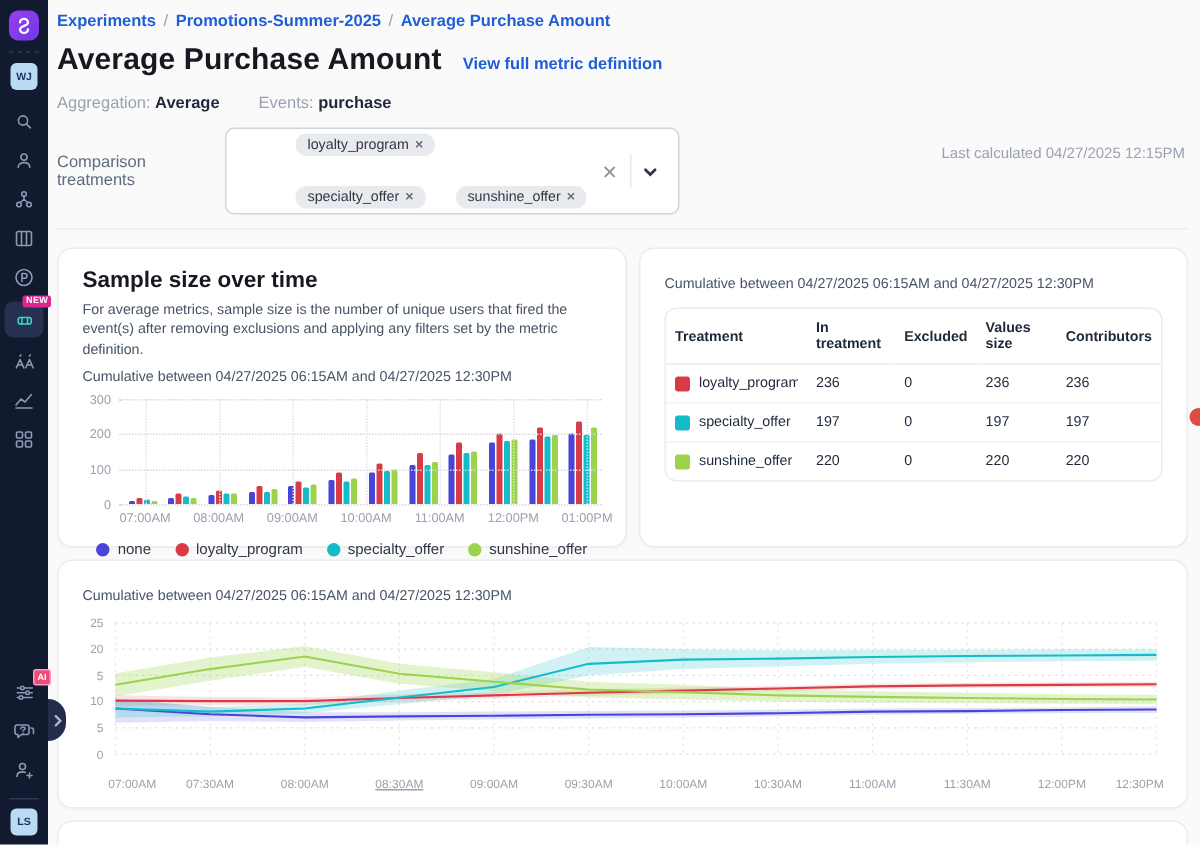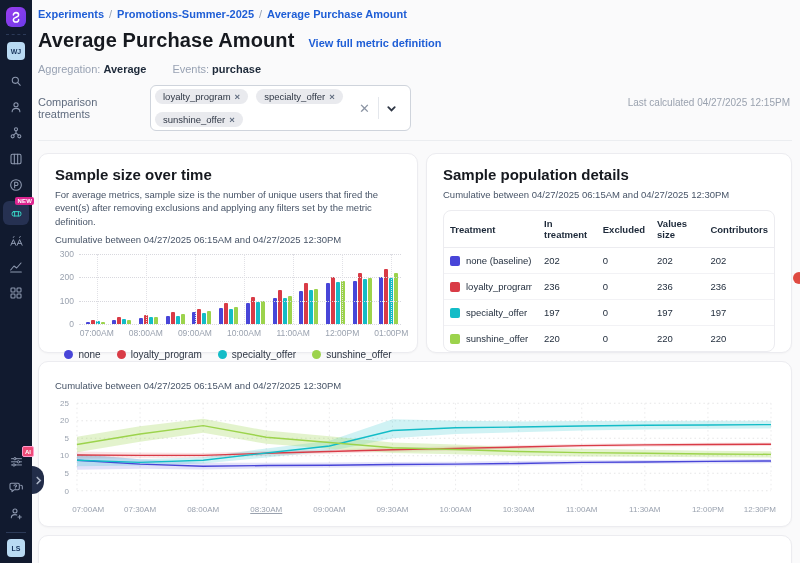--- a/index.html
+++ b/index.html
@@ -40,21 +40,21 @@
   .page-title { font-size:20px; font-weight:bold; color:#16191f; letter-spacing:.1px; }
   .metric-link { font-size:11px; font-weight:bold; color:#1f5ed6; cursor:pointer; }
   .subtitle { font-size:10px; color:#3d4654; margin-top:8px; }
   .agg-row { font-size:11px; margin-top:11px; color:#98a2b3; }
   .agg-row b { color:#1d2939; font-weight:bold; margin-left:3px; }
   .agg-gap { display:inline-block; width:26px; }
   .cmp-row { display:flex; align-items:center; margin-top:10px; }
   .cmp-label { font-size:11px; color:#5f6b7e; width:112px; }
   .cmp-select { display:flex; align-items:center; border:1px solid #cfd4dc; border-radius:6px;
     background:#fff; padding:3px 6px 3px 4px; }
-  .chips { display:flex; flex-wrap:wrap; gap:8px; width:196px; }
+  .chips { display:flex; flex-wrap:wrap; gap:20px; width:196px;margin-left:42px; }
   .chip { background:#e9eaee; border-radius:10px; padding:2px 8px; font-size:9.5px; color:#2f3745;
     white-space:nowrap; }
   .chip .x { color:#5f6b7e; margin-left:4px; font-weight:bold; cursor:pointer; }
   .cmp-clear { color:#8b94a3; font-size:13px; padding:0 8px; cursor:pointer; }
   .cmp-div { width:1px; height:22px; background:#e4e7ec; }
   .cmp-chev { padding:0 7px; display:flex; cursor:pointer; }
   .cmp-chev svg { stroke:#2f3745; fill:none; stroke-width:2; stroke-linecap:round; }
   .last-calc { position:absolute; right:10px; top:97px; font-size:10px; color:#9aa2af; }
   .hdr-divider { border-bottom:1px solid #ebedf0; margin-top:9px; }
 
@@ -369,46 +369,33 @@
             <span>specialty_offer</span>
           </div>
           <div class="legend-item">
             <span class="legend-dot" style="background: rgb(156, 211, 76);"></span>
             <span>sunshine_offer</span>
           </div>
         </div>
     </div>
 
     <div class="card c-pop">
-      <div class="card-title">Sample population details</div>
       <div class="card-cum">Cumulative between 04/27/2025 06:15AM and 04/27/2025 12:30PM</div>
       <div class="pop-table">
         <table>
           <thead>
               <tr id="pop-head">
                 <th style="width: 28%;">Treatment</th>
                 <th style="width: 19%;">In treatment</th>
                 <th style="width: 16%;">Excluded</th>
                 <th style="width: 20%;">Values size</th>
                 <th style="width: 17%;">Contributors</th>
               </tr>
             </thead>
           <tbody id="pop-body">
-              <tr>
-                <td>
-                  <div class="t-name">
-                    <span class="swatch" style="background: rgb(72, 69, 216);"></span>
-                    <span class="tname-txt">none  (baseline)</span>
-                  </div>
-                </td>
-                <td>202</td>
-                <td>0</td>
-                <td>202</td>
-                <td>202</td>
-              </tr>
               <tr>
                 <td>
                   <div class="t-name">
                     <span class="swatch" style="background: rgb(217, 59, 70);"></span>
                     <span class="tname-txt">loyalty_program</span>
                   </div>
                 </td>
                 <td>236</td>
                 <td>0</td>
                 <td>236</td>

